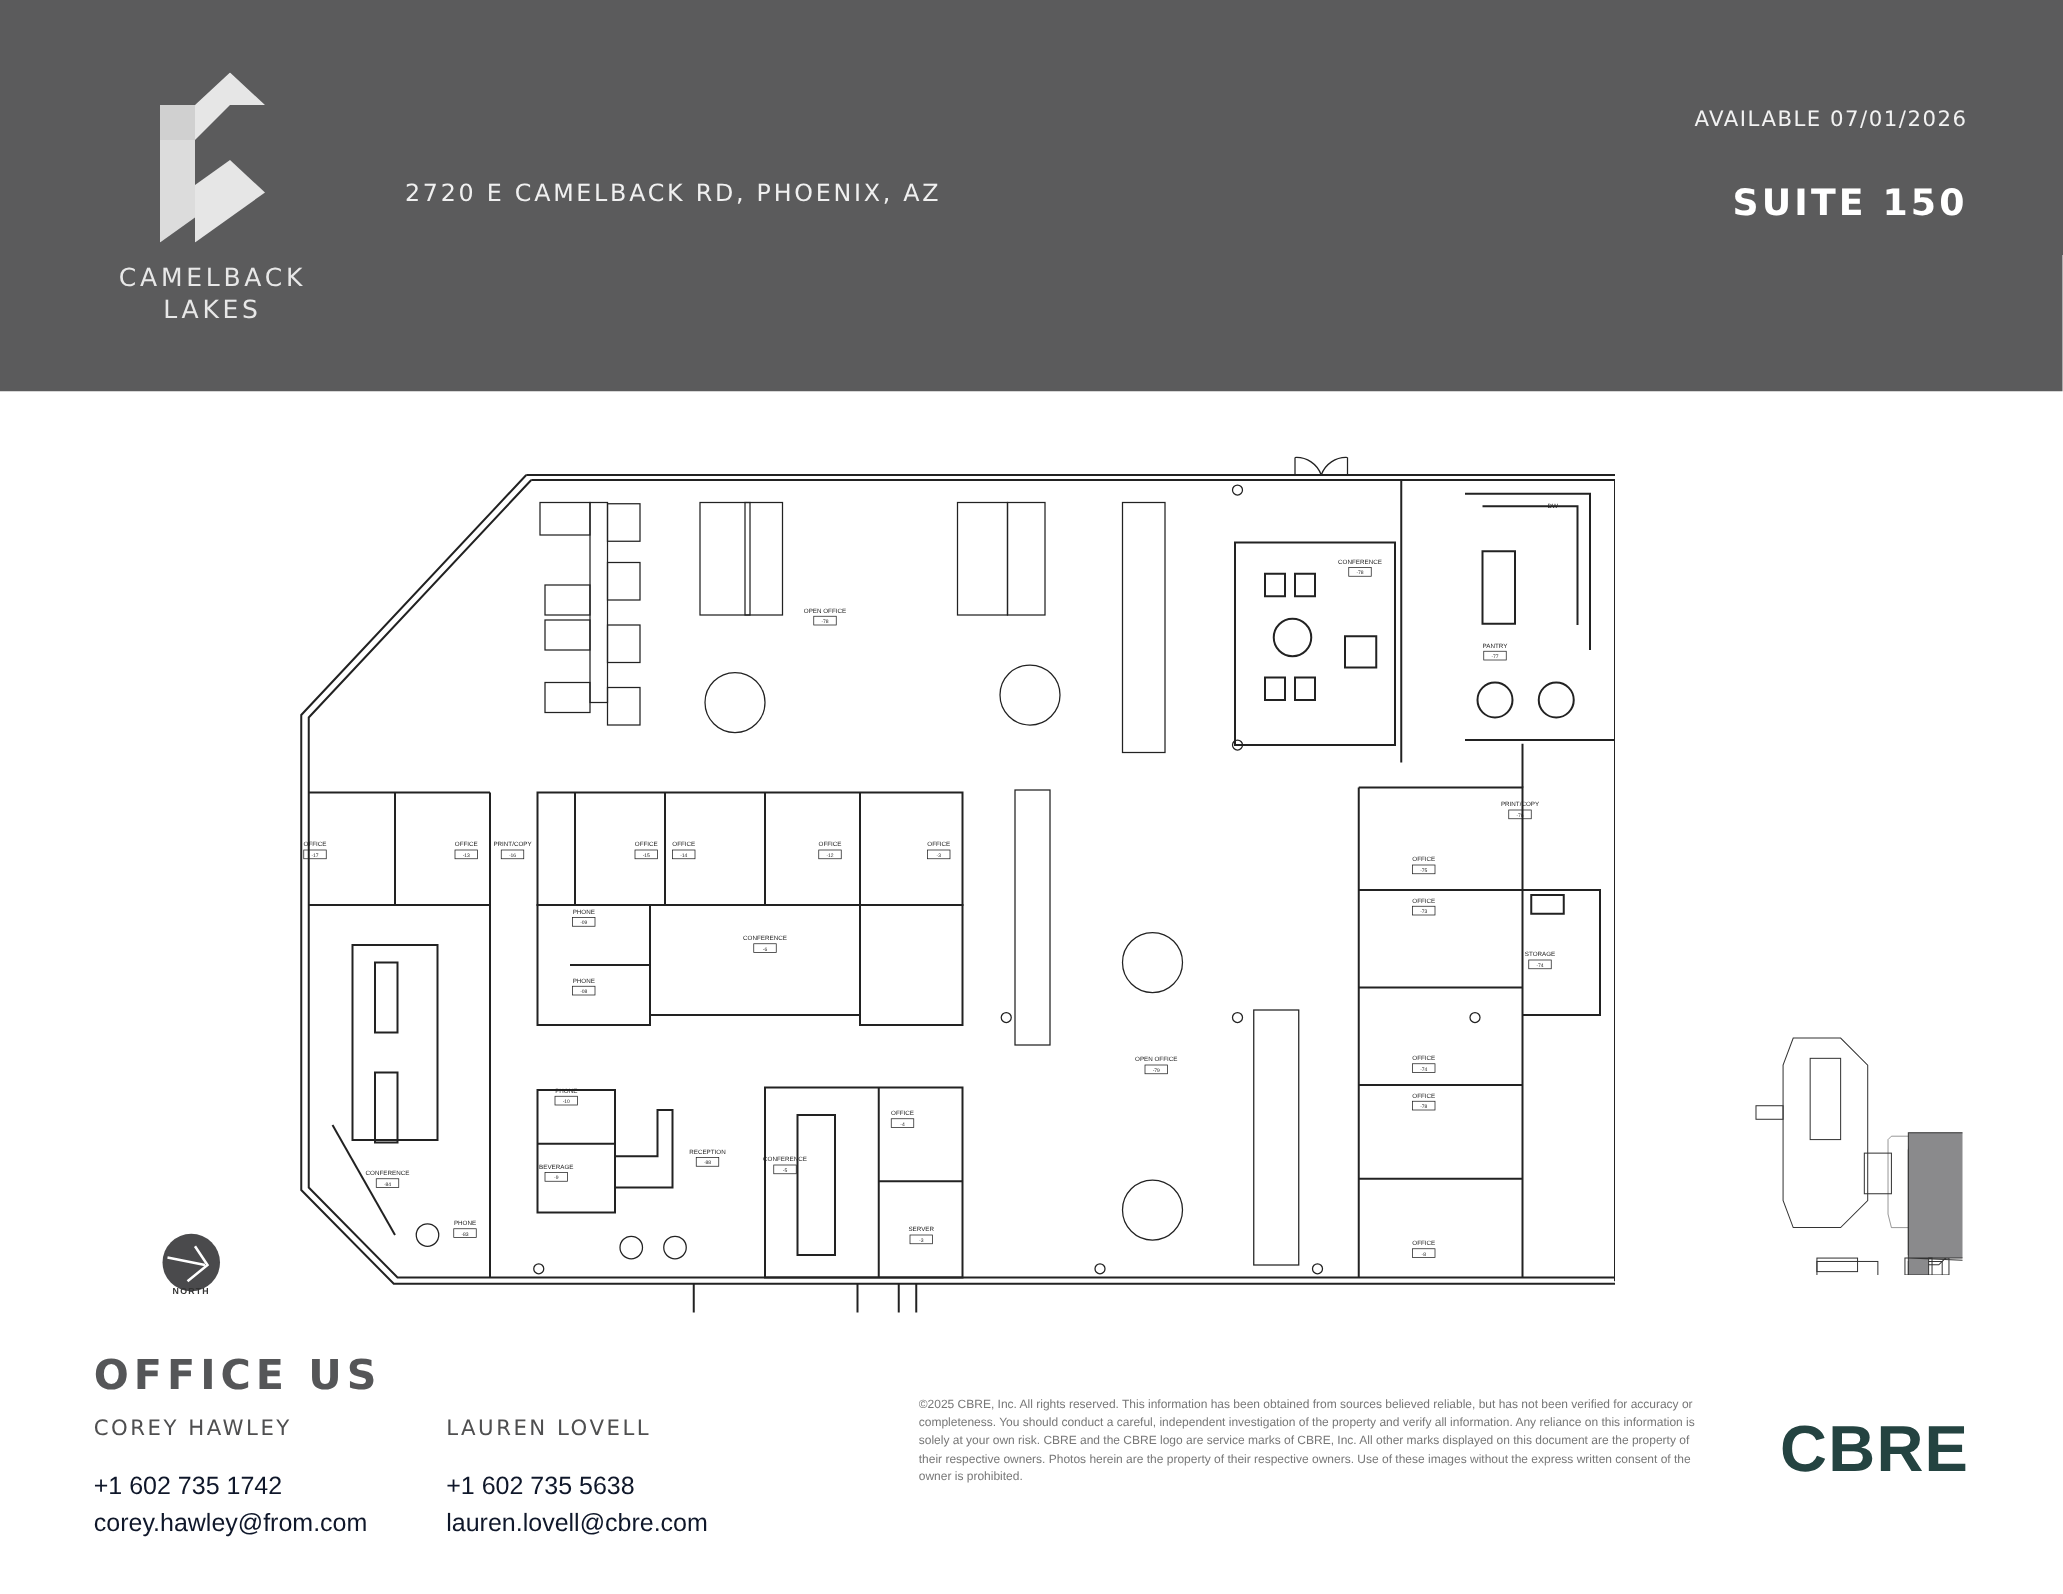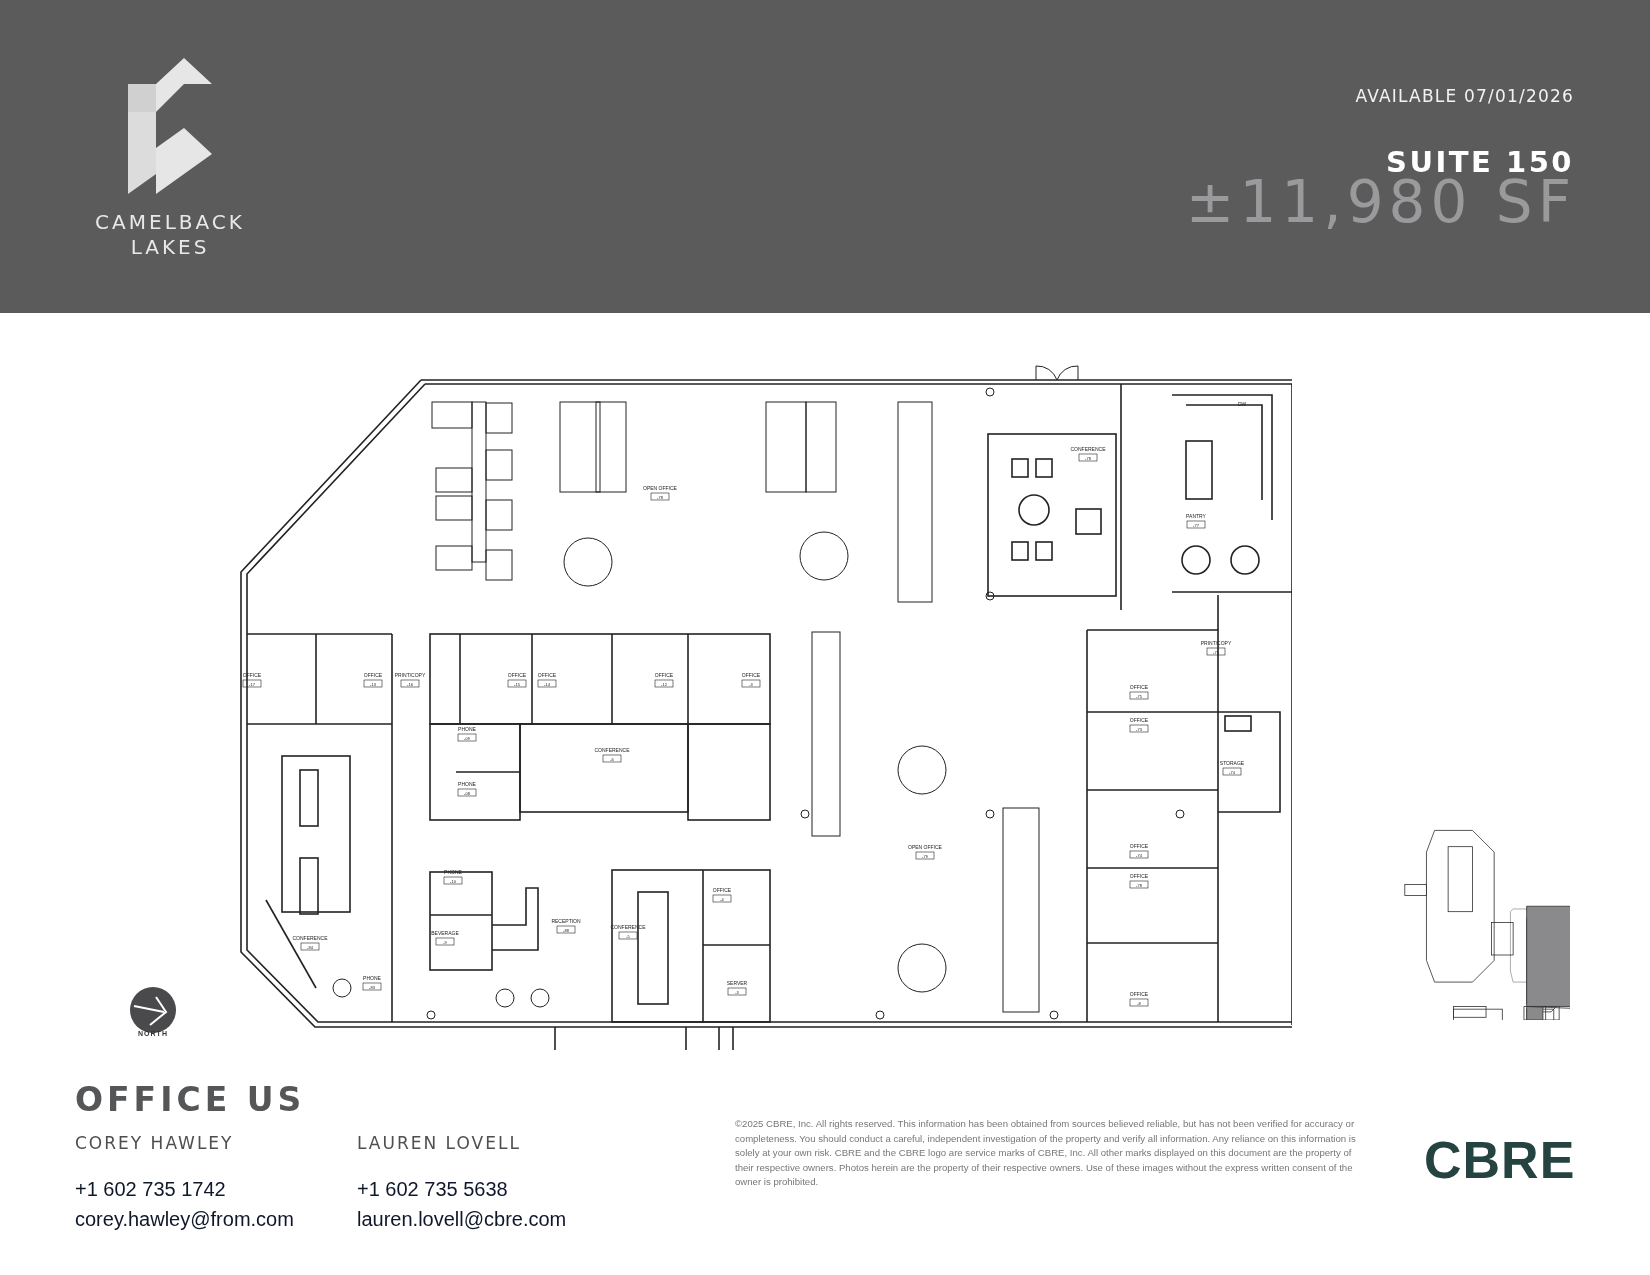--- a/index.html
+++ b/index.html
@@ -30,23 +30,23 @@
   <svg class="logo-mark" viewBox="0 0 84 136">
     <polygon points="0,26 28,26 28,116 0,136" fill="#dcdcdc"></polygon>
     <polygon points="28,26 56,0 84,26 56,26 28,54" fill="#e6e6e6"></polygon>
     <polygon points="28,90 56,70 84,96 28,136" fill="#e6e6e6"></polygon>
     <polygon points="0,26 28,26 28,54 0,54" fill="#d0d0d0"></polygon>
   </svg>
   <div class="logo-text">
     <div>CAMELBACK</div>
     <div>LAKES</div>
   </div>
+  <div class="address">2720 E CAMELBACK RD, PHOENIX, AZ</div>
   <div class="available">AVAILABLE 07/01/2026</div>
   <div class="suite">SUITE 150</div>
-  <div class="sf">±11,980 SF</div>
 </div>
 
 <svg class="floorplan" viewBox="232 362 1060 690" xmlns="http://www.w3.org/2000/svg">
   <g fill="none" stroke="#222" stroke-width="1.6">
 
     <polyline points="425,384 1292,384 1292,1025"></polyline>
     <polyline points="421,380 1292,380"></polyline>
     <polyline points="425,384 247,574 247,950 318,1022 1292,1022"></polyline>
     <polyline points="421,380 241,572 241,952 315,1027 1292,1027"></polyline>
 

